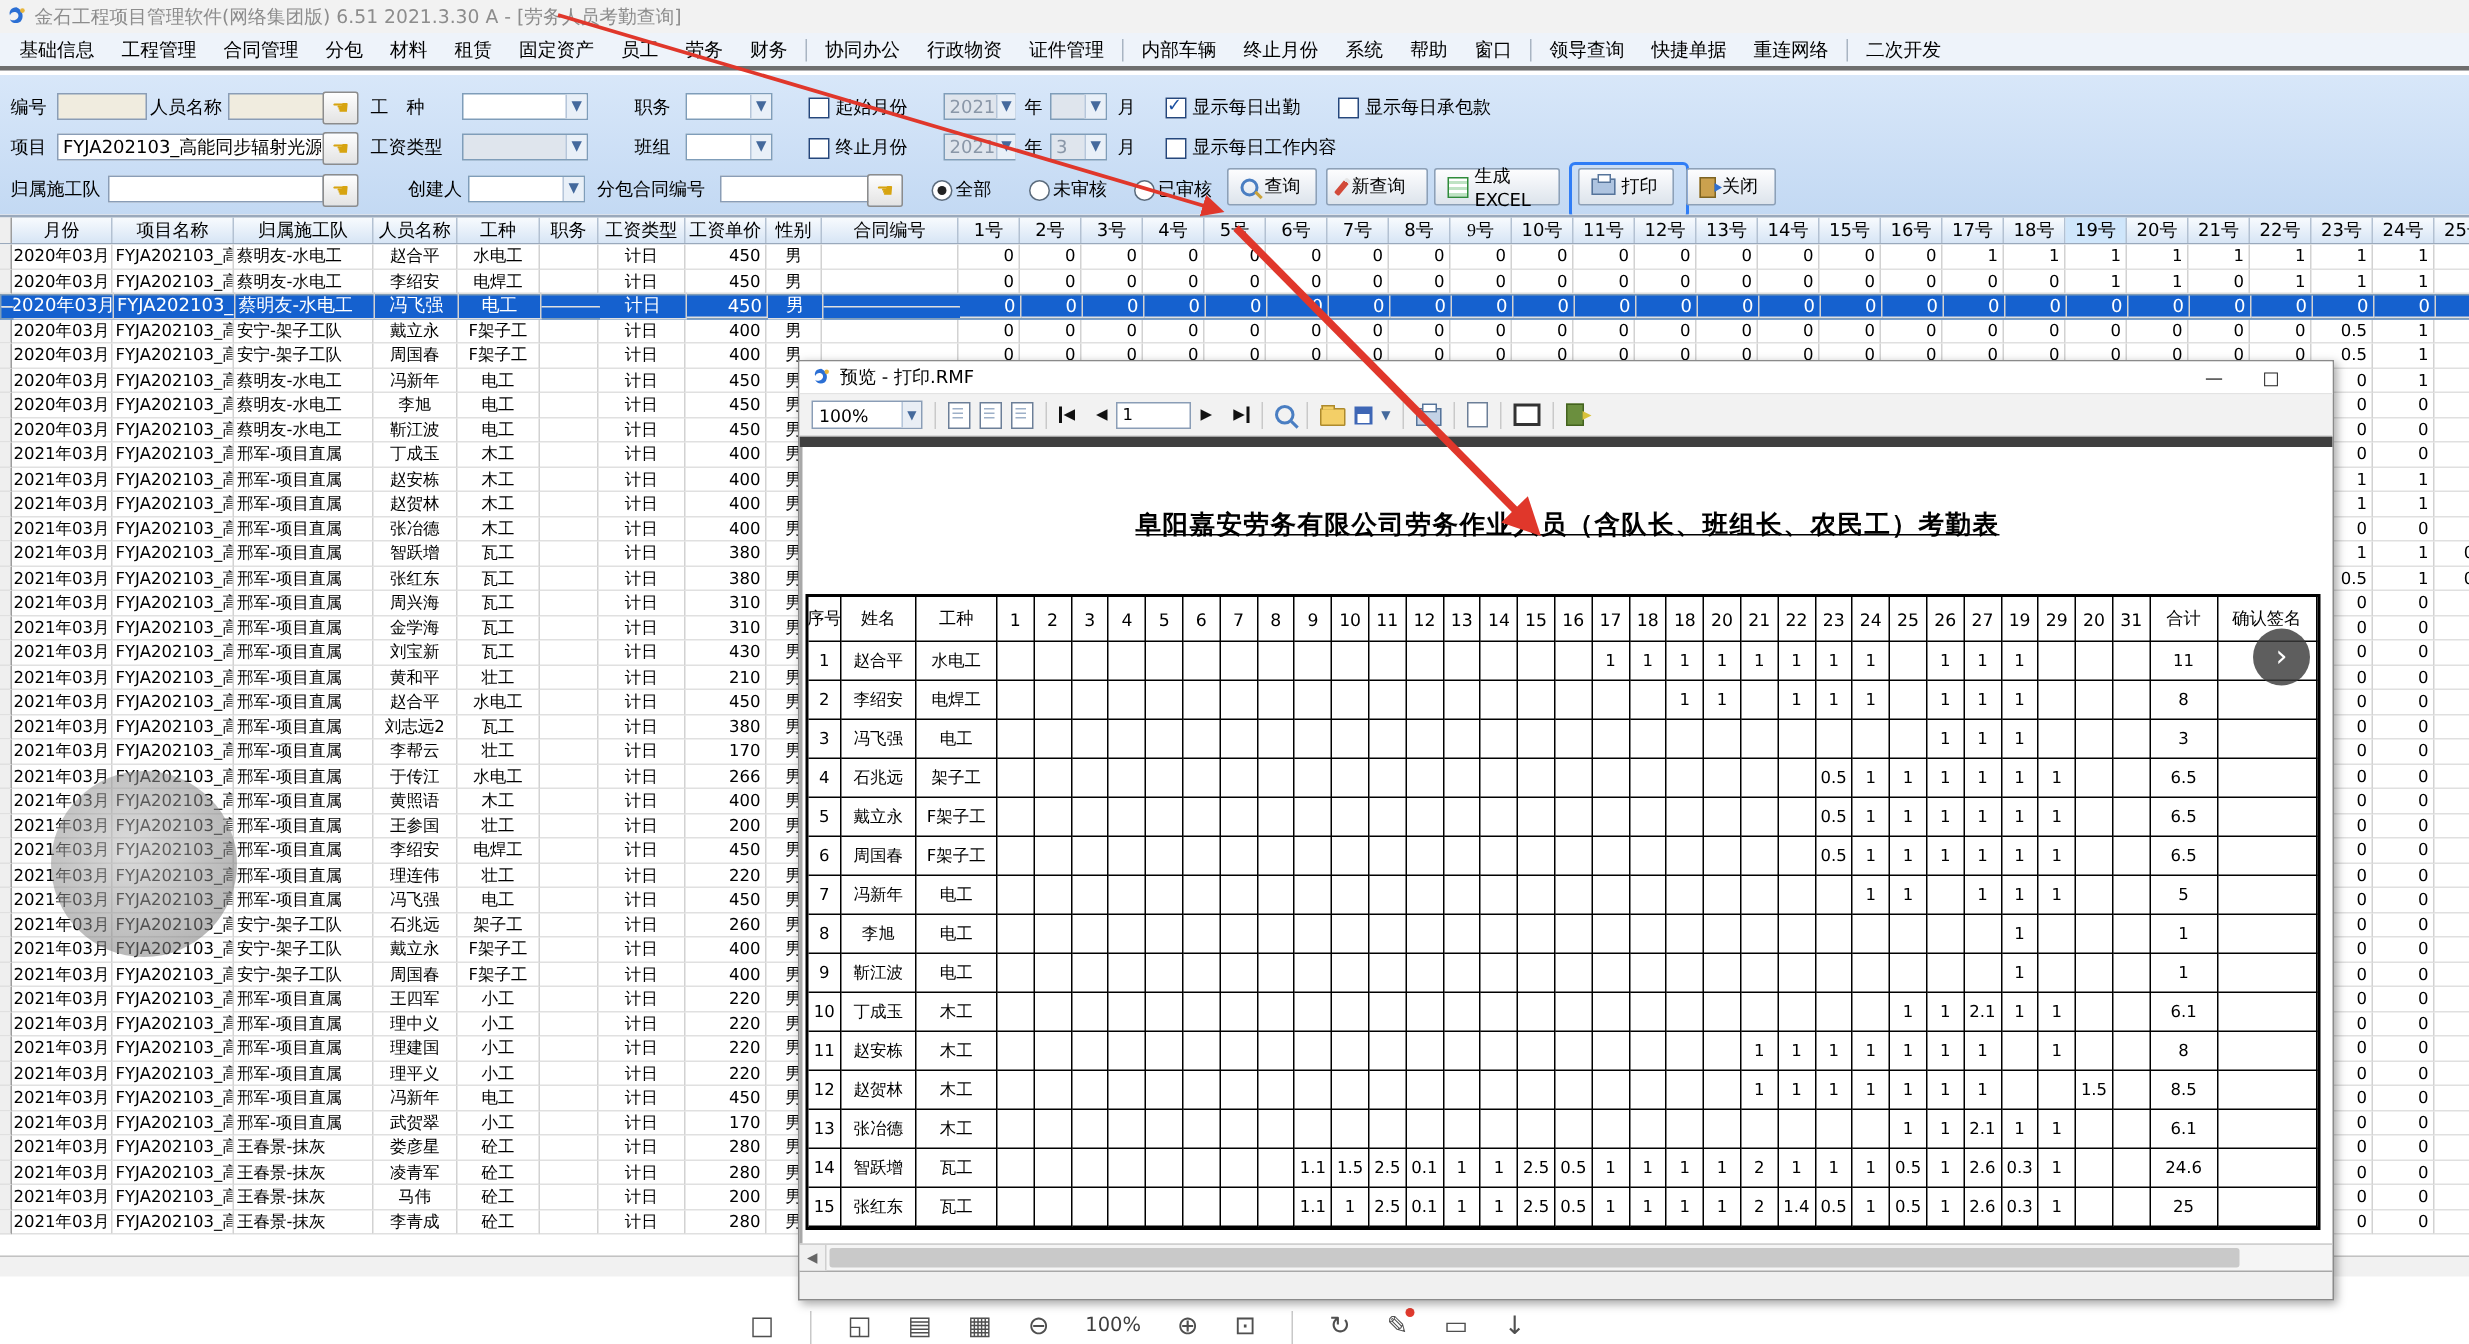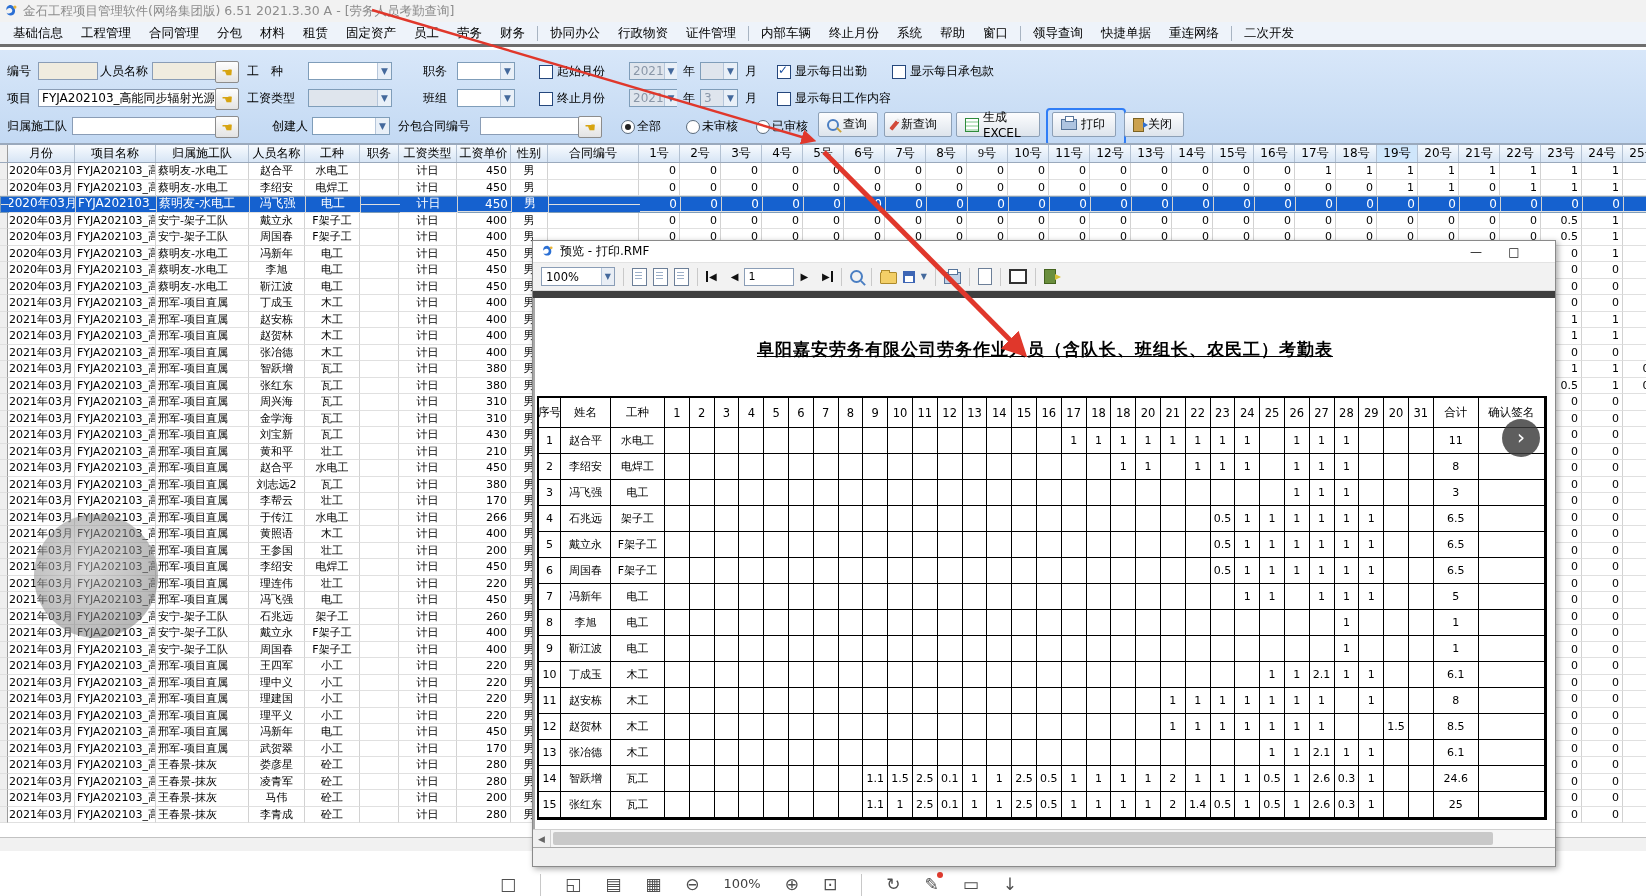--- a/index.html
+++ b/index.html
@@ -1911,21 +1911,21 @@
             <div class="pt-c" style="width: 24.8px; height: 30px;">18</div>
             <div class="pt-c" style="width: 24.8px; height: 30px;">18</div>
             <div class="pt-c" style="width: 24.8px; height: 30px;">20</div>
             <div class="pt-c" style="width: 24.8px; height: 30px;">21</div>
             <div class="pt-c" style="width: 24.8px; height: 30px;">22</div>
             <div class="pt-c" style="width: 24.8px; height: 30px;">23</div>
             <div class="pt-c" style="width: 24.8px; height: 30px;">24</div>
             <div class="pt-c" style="width: 24.8px; height: 30px;">25</div>
             <div class="pt-c" style="width: 24.8px; height: 30px;">26</div>
             <div class="pt-c" style="width: 24.8px; height: 30px;">27</div>
-            <div class="pt-c" style="width: 24.8px; height: 30px;">28</div>
+            <div class="pt-c" style="width: 24.8px; height: 30px;">19</div>
             <div class="pt-c" style="width: 24.8px; height: 30px;">29</div>
             <div class="pt-c" style="width: 24.8px; height: 30px;">20</div>
             <div class="pt-c" style="width: 24.8px; height: 30px;">31</div>
             <div class="pt-c" style="width: 45px; height: 30px;">合计</div>
             <div class="pt-c" style="width: 66px; height: 30px;">确认签名</div>
           </div>
           <div class="pt-r">
             <div class="pt-c" style="width: 22px; height: 26px;">1</div>
             <div class="pt-c" style="width: 50px; height: 26px;">赵合平</div>
             <div class="pt-c" style="width: 54px; height: 26px;">水电工</div>

